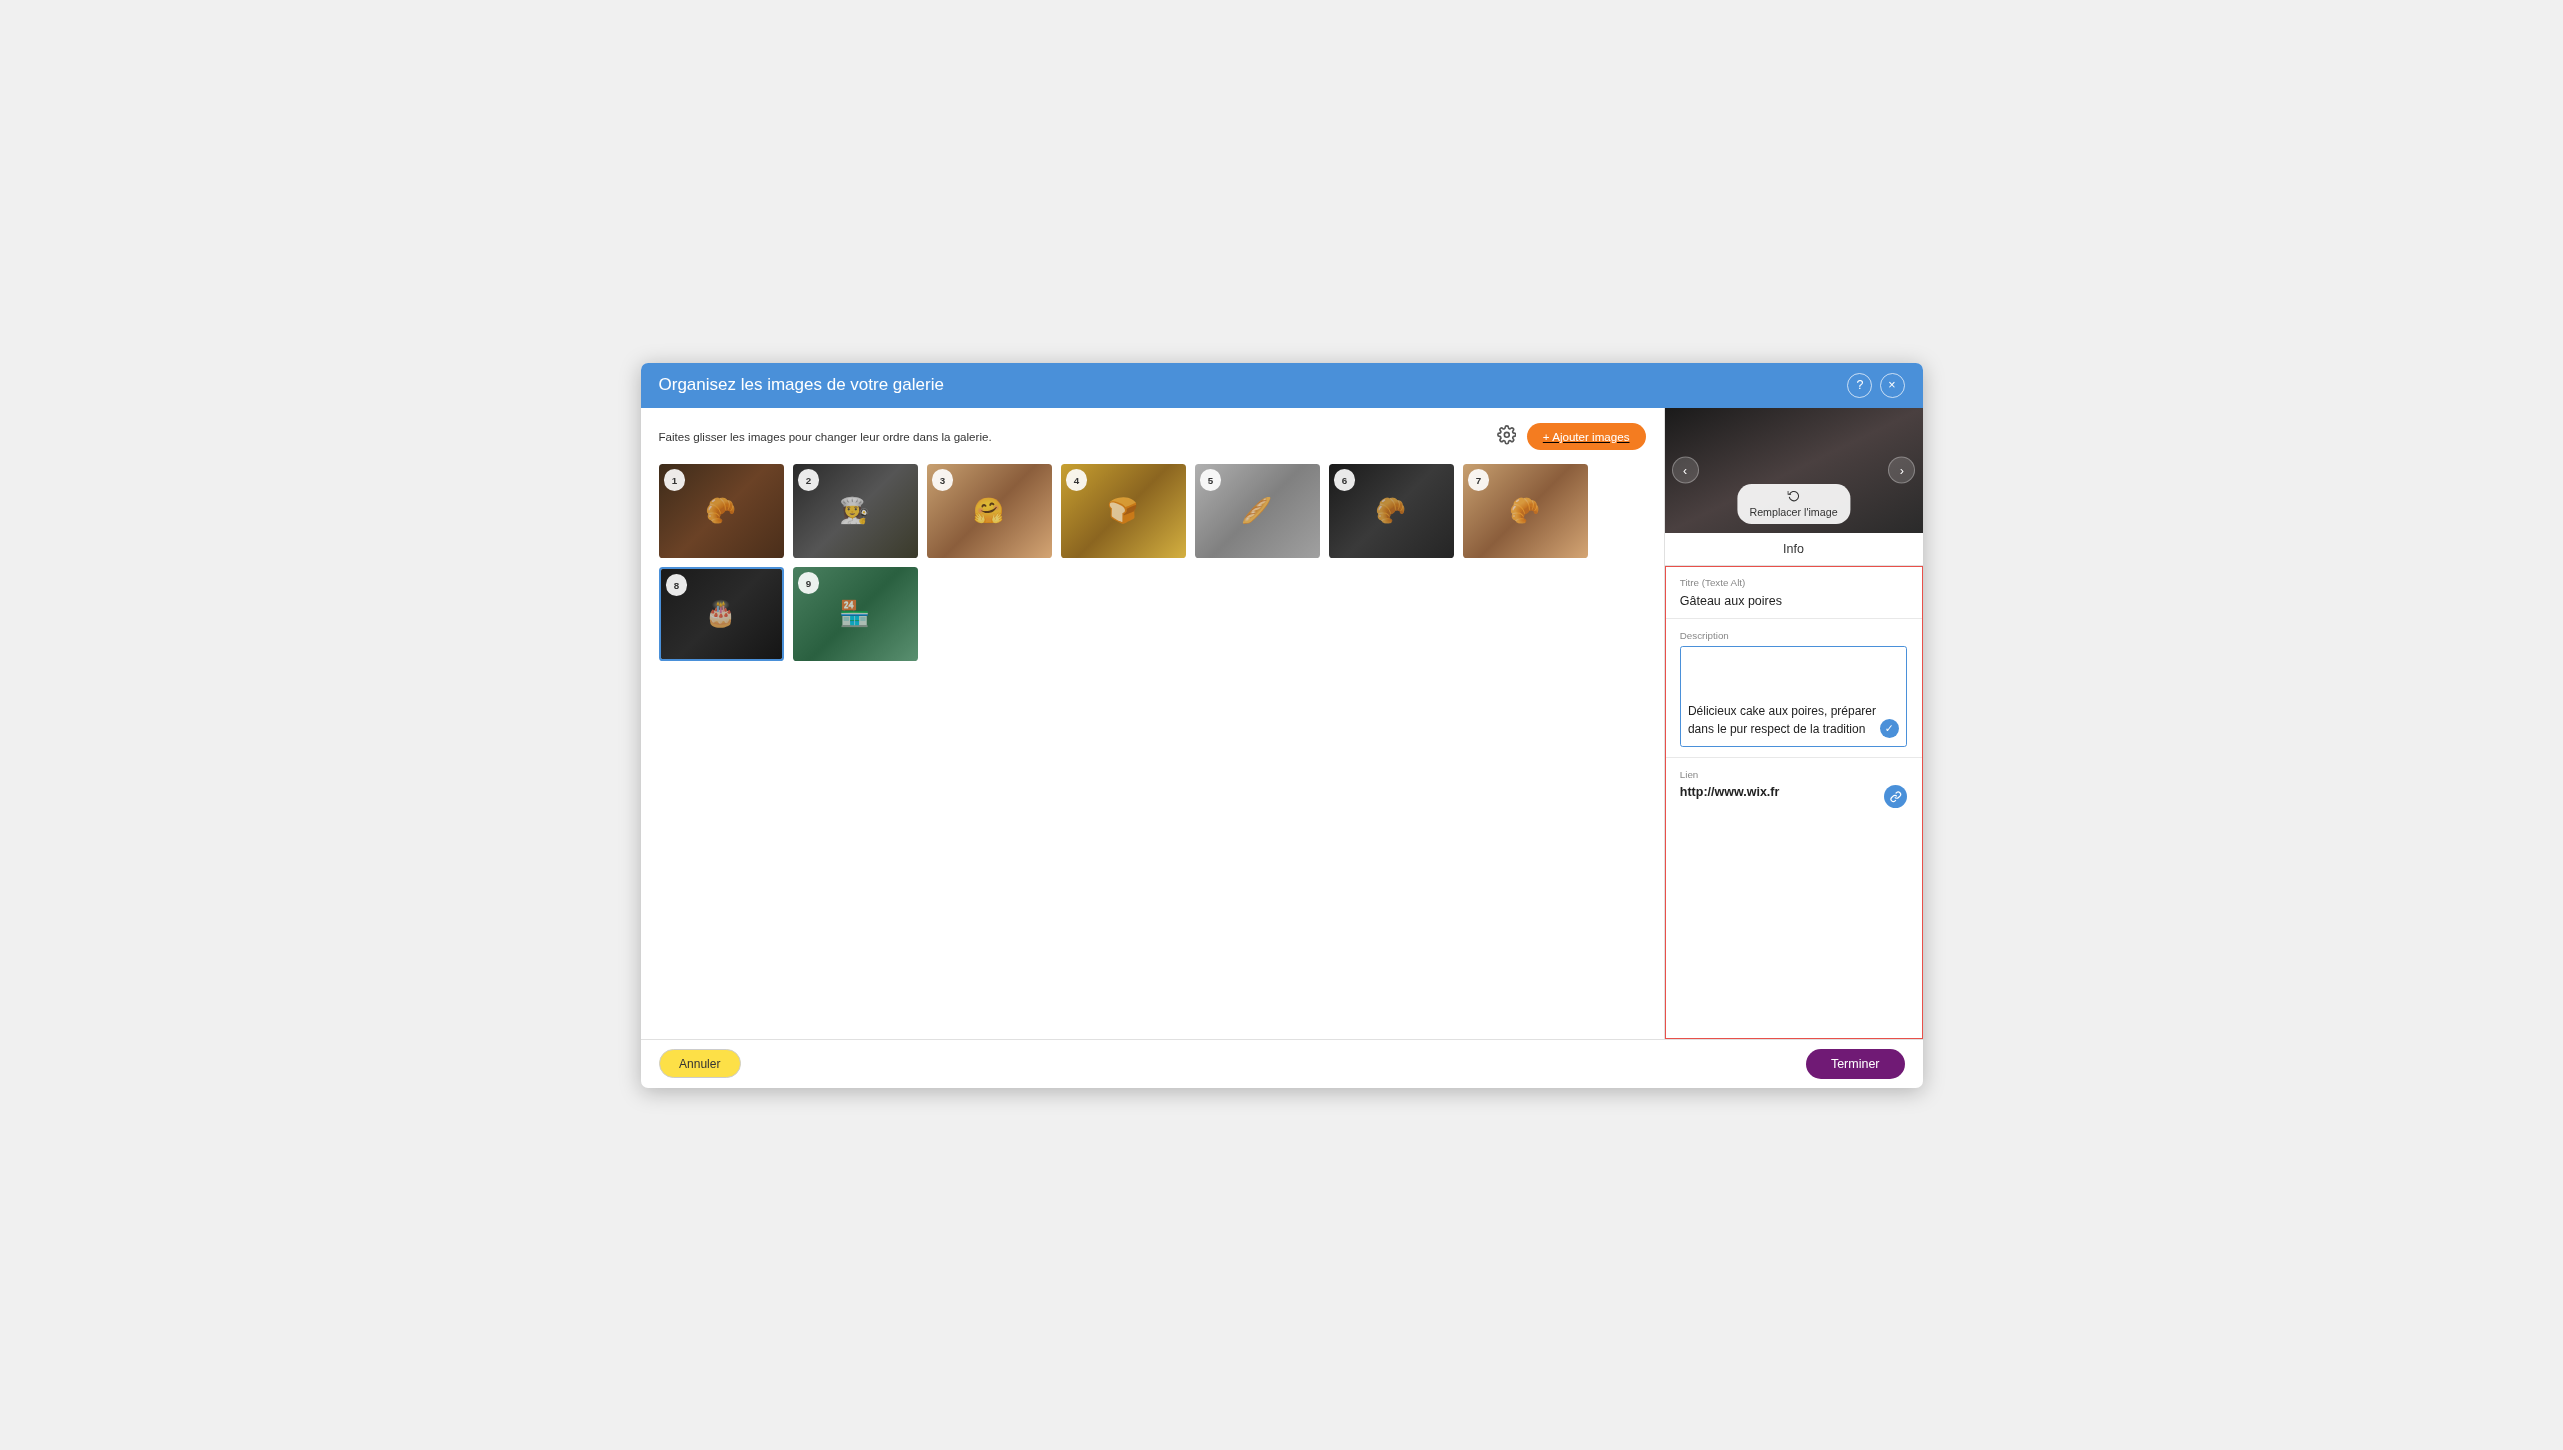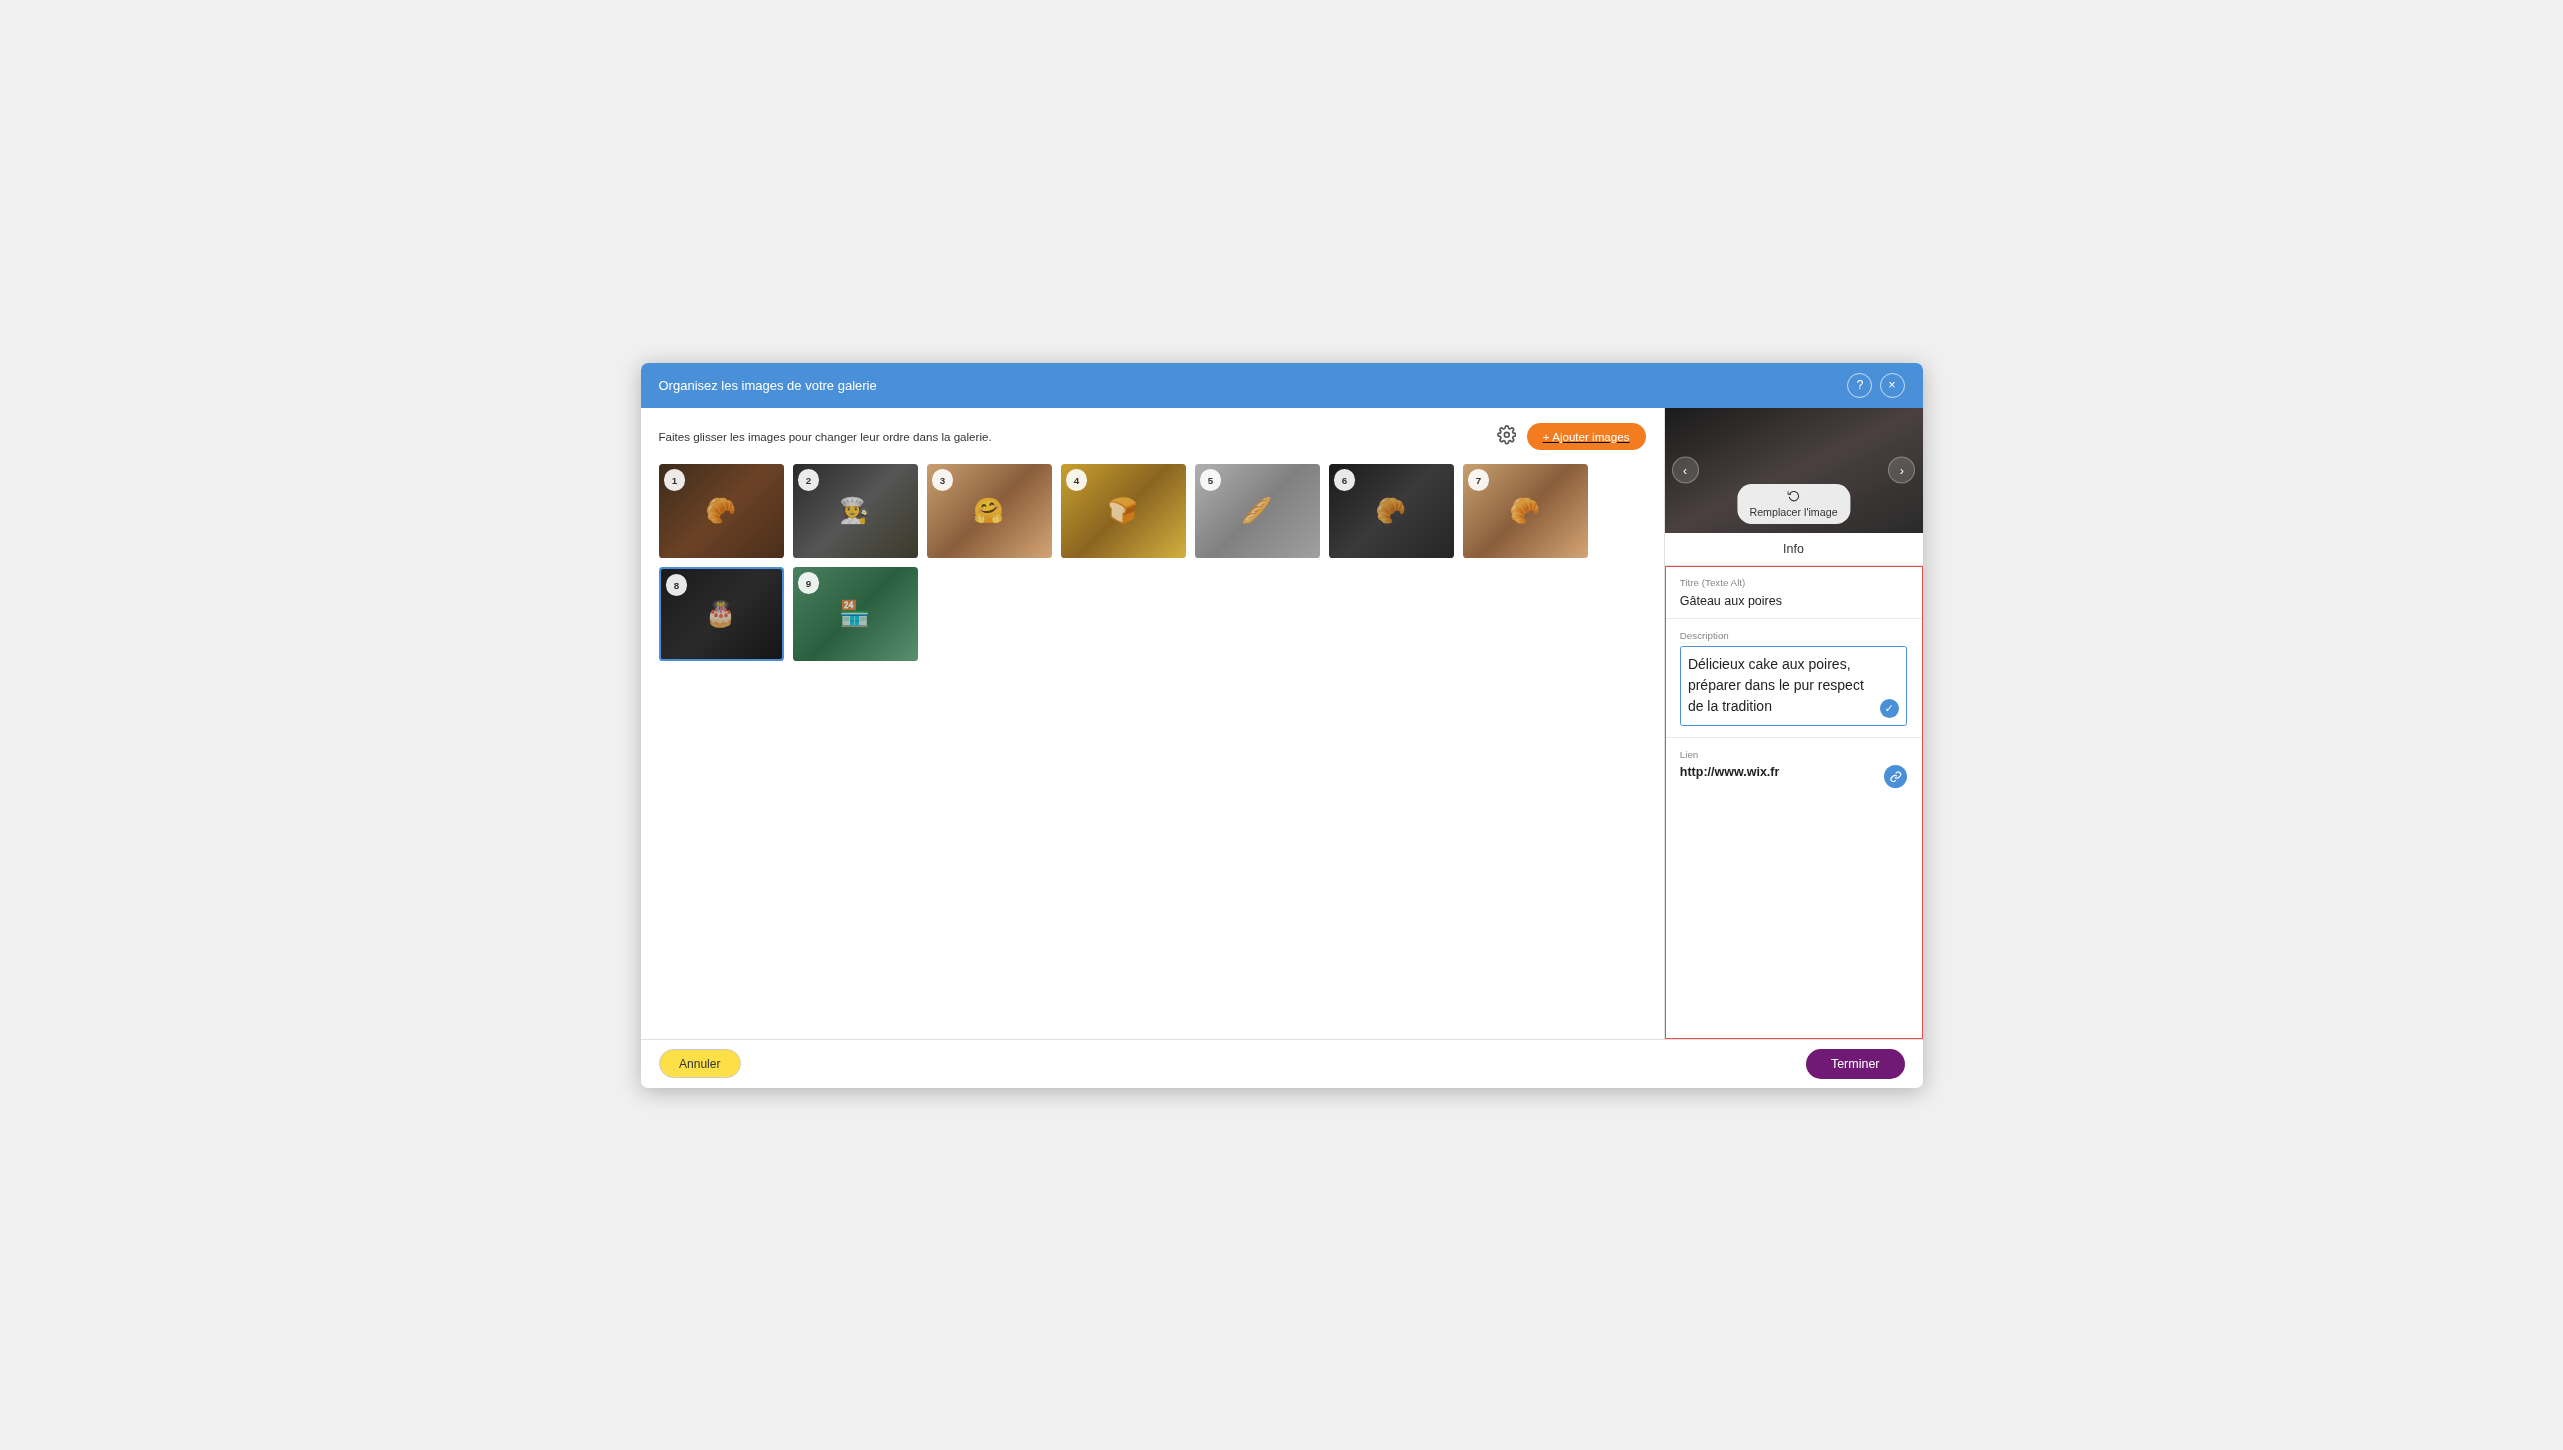--- a/index.html
+++ b/index.html
@@ -21,21 +21,21 @@
       padding: 0 18px;
       height: 45px;
       display: flex;
       align-items: center;
       justify-content: space-between;
       flex-shrink: 0;
     }
 
     .modal-title {
       color: #fff;
-      font-size: 13px;
+      font-size: 17px;
       font-weight: 400;
     }
 
     .header-actions {
       display: flex;
       gap: 7.1px;
       align-items: center;
     }
 
     .header-btn {
@@ -259,23 +259,24 @@
 
     .description-box {
       position: relative;
       border: 1.3px solid #4a90d9;
       border-radius: 2.7px;
       padding: 7.1px 29px 7.1px 7.1px;
       min-height: 80px;
     }
 
     .description-text {
-      font-size: 14px;
+      font-size: 12px;
       color: #222;
       line-height: 1.5;
+      margin-top: 48px;
     }
 
     .check-icon {
       position: absolute;
       bottom: 7.1px;
       right: 7.1px;
       width: 19.6px;
       height: 19.6px;
       background: #4a90d9;
       border-radius: 50%;

